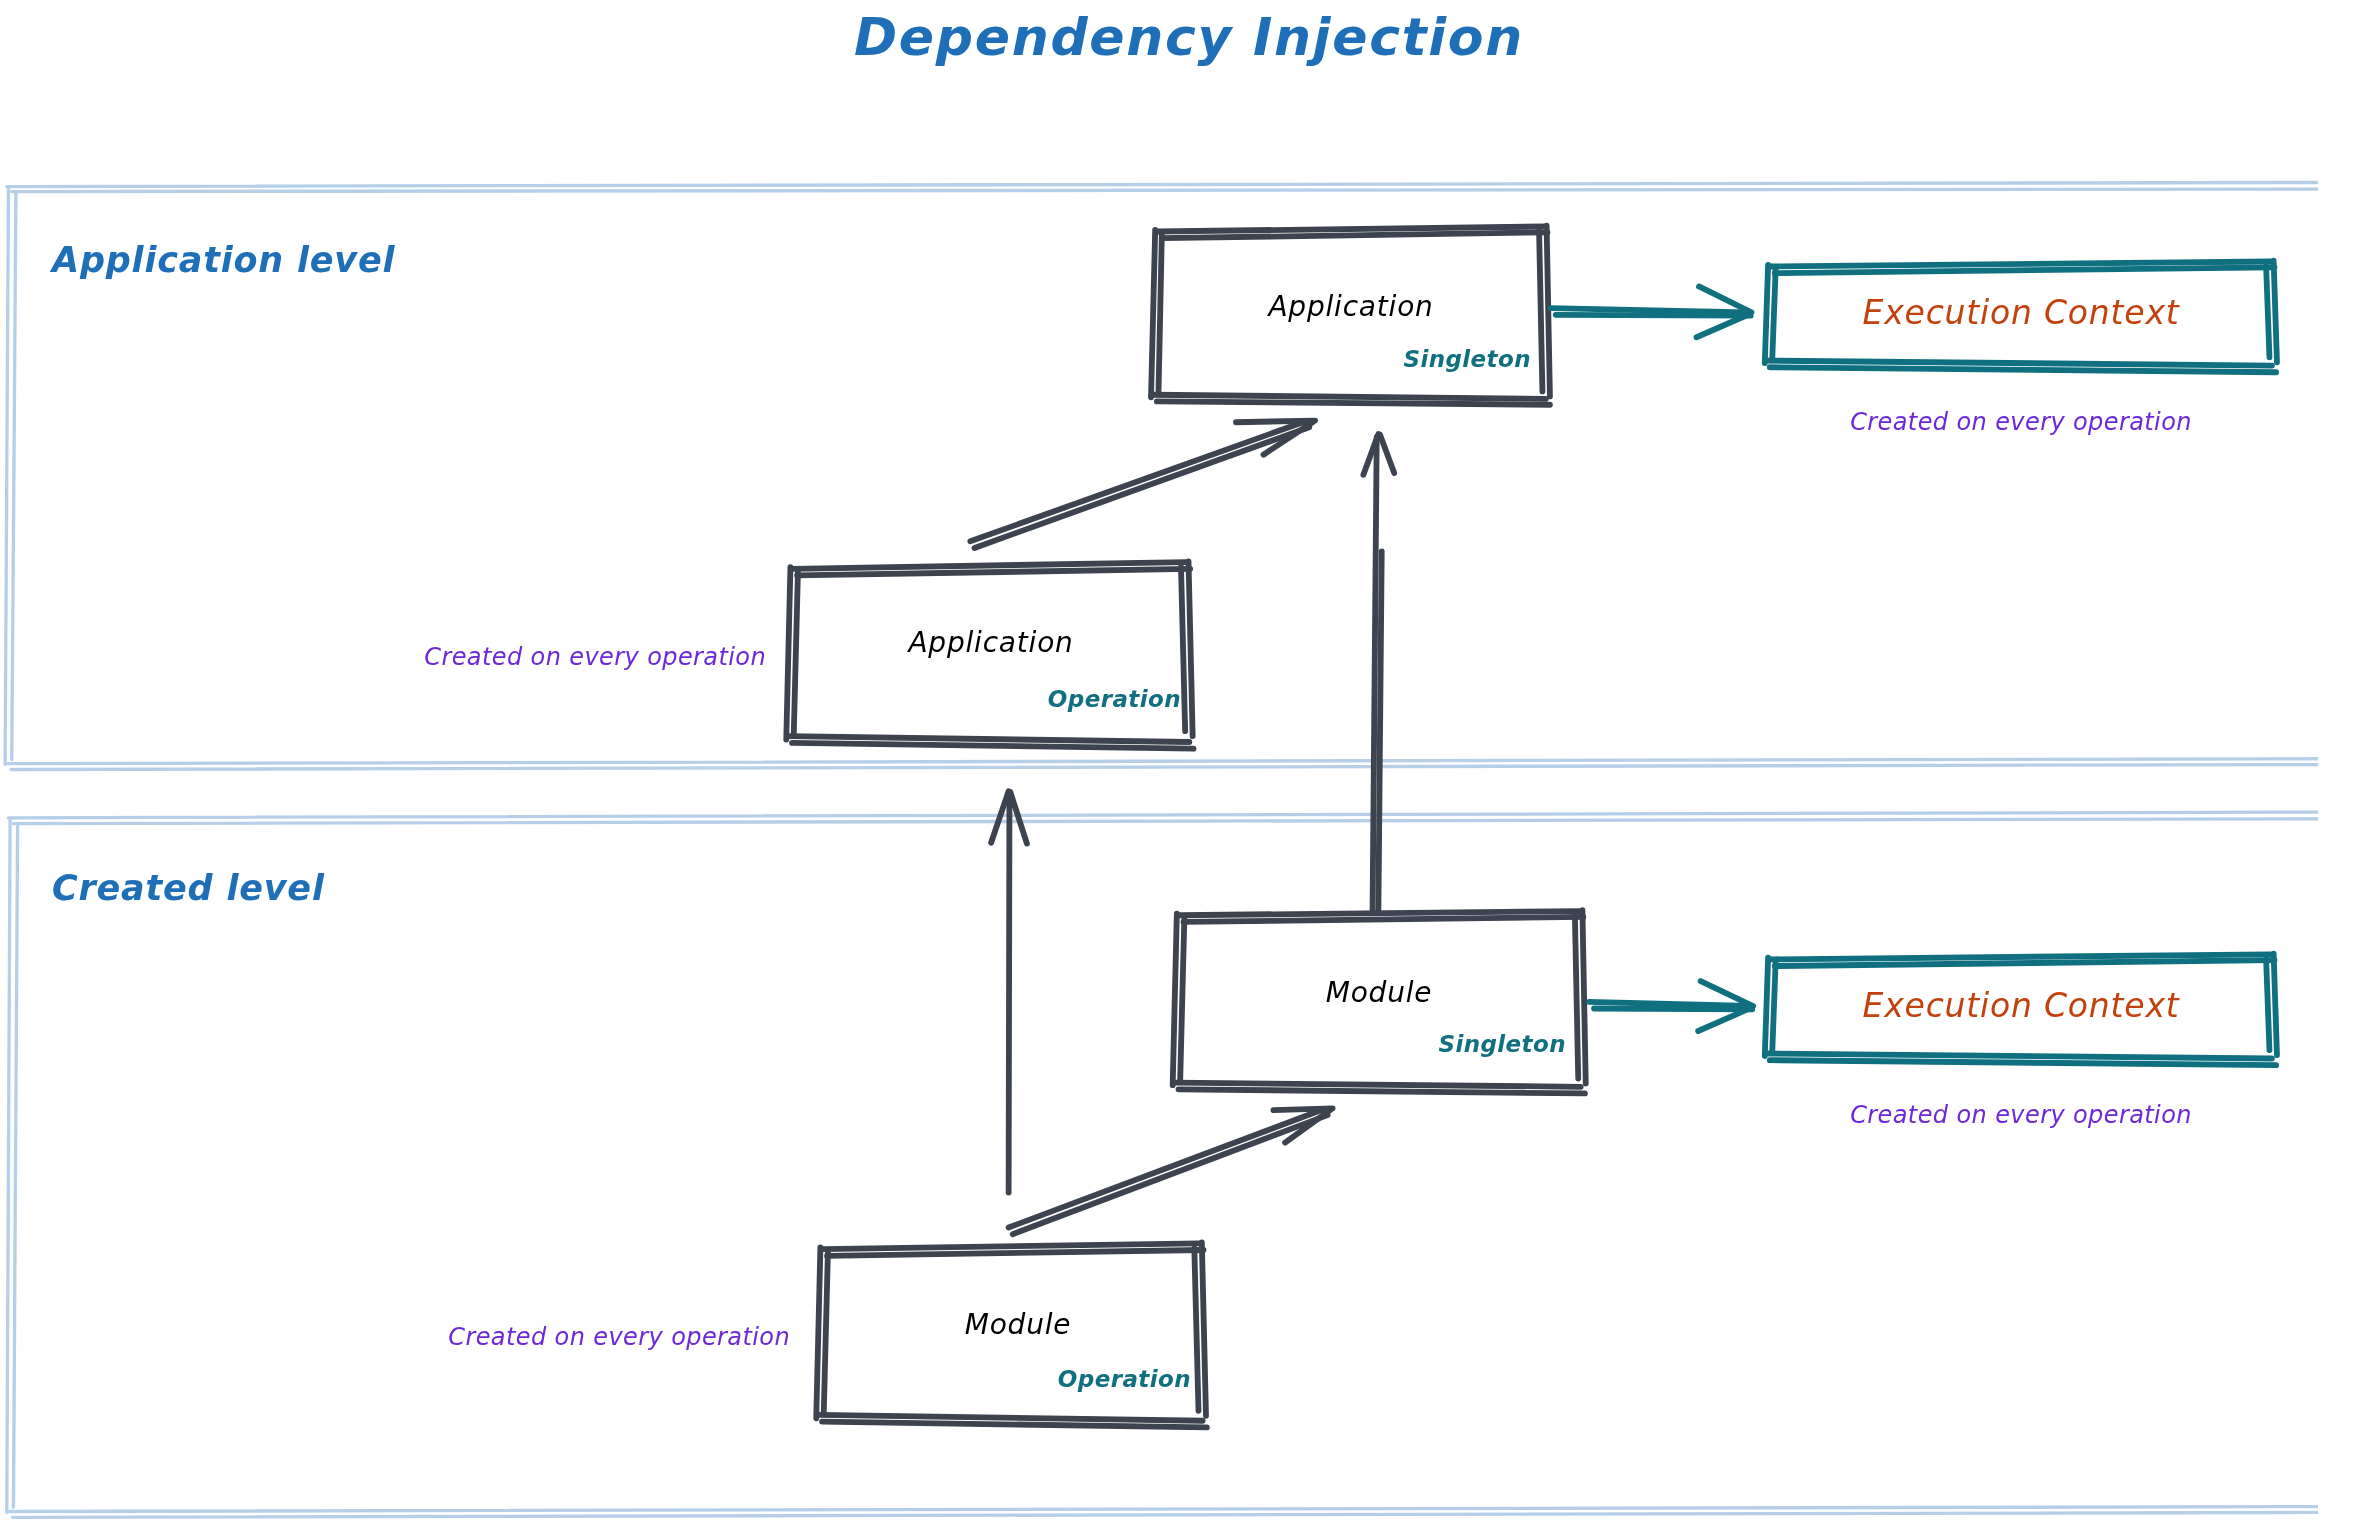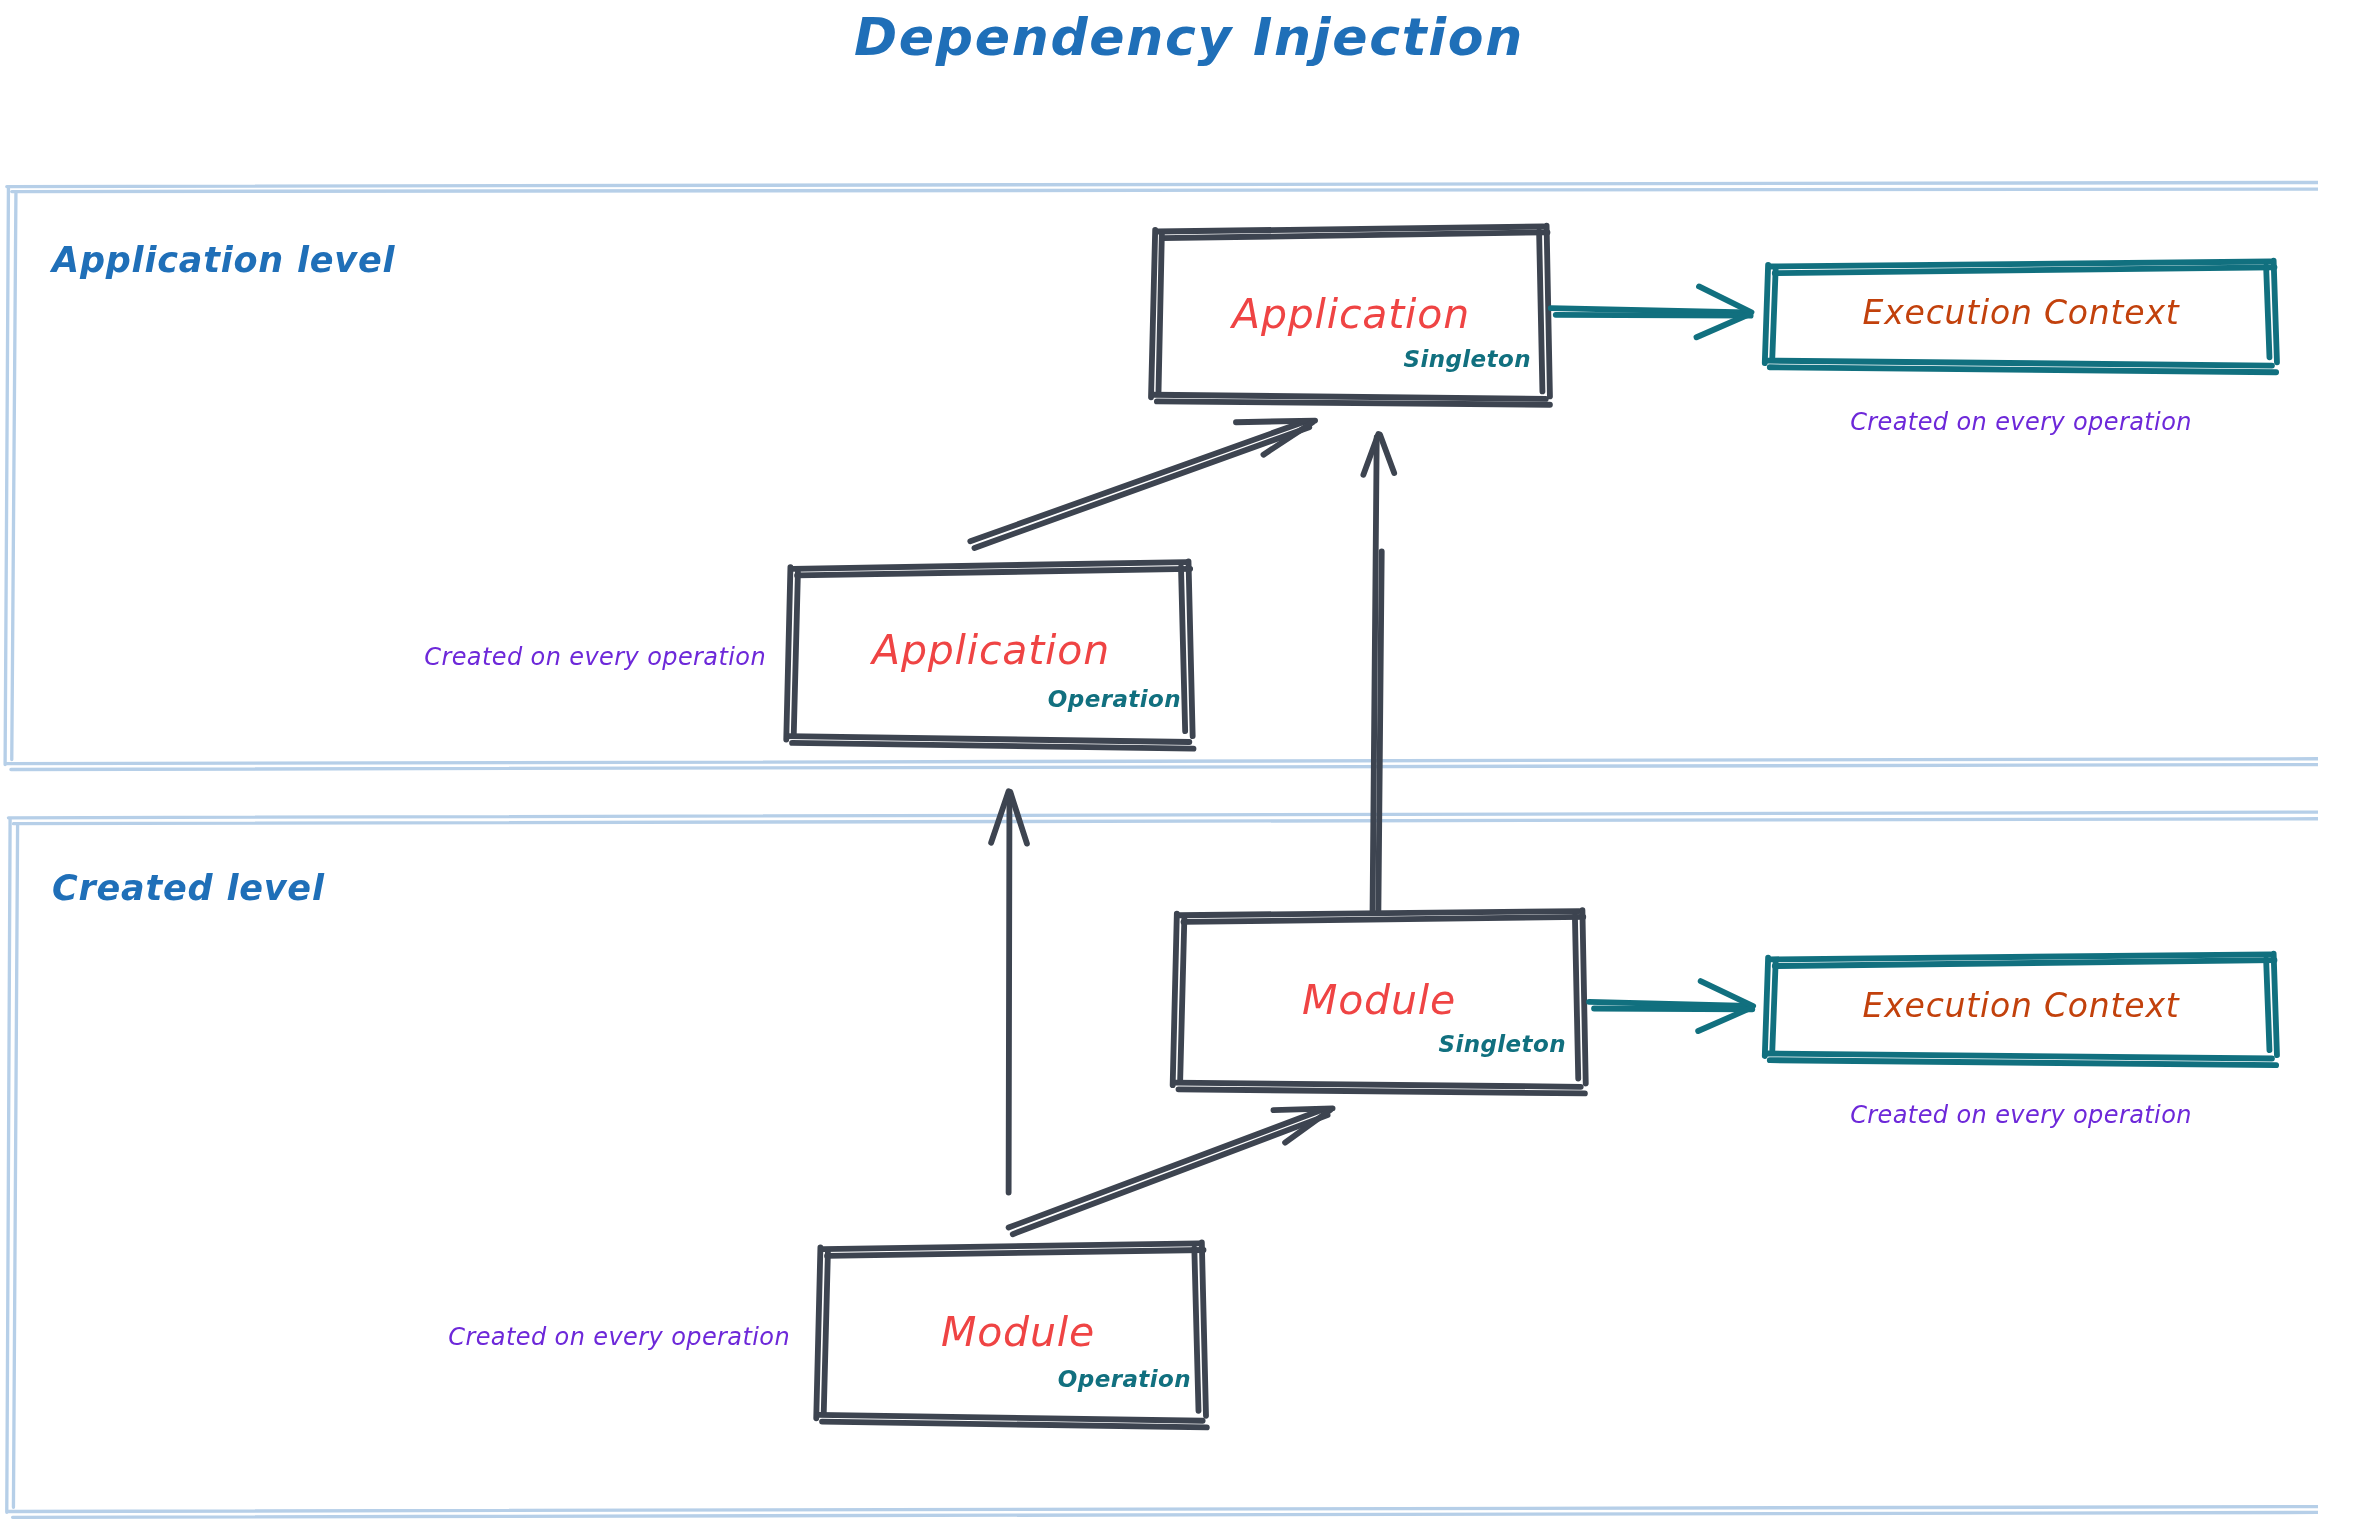--- a/index.html
+++ b/index.html
@@ -46,22 +46,22 @@
     letter-spacing: 0.8px;
   }
   .group-label {
     font-size: 35px;
     color: #1f6fb8;
     font-weight: 600;
     font-style: italic;
     letter-spacing: 0.8px;
   }
   .node-title {
-    font-size: 41px;
-    color: #ef4444;
+    font-size: 28px;
+    color: #000000;
     font-style: italic;
     letter-spacing: 0.8px;
   }
   .node-scope {
     font-size: 23px;
     color: #11707f;
     font-style: italic;
     font-weight: 600;
     letter-spacing: 0.4px;
   }

